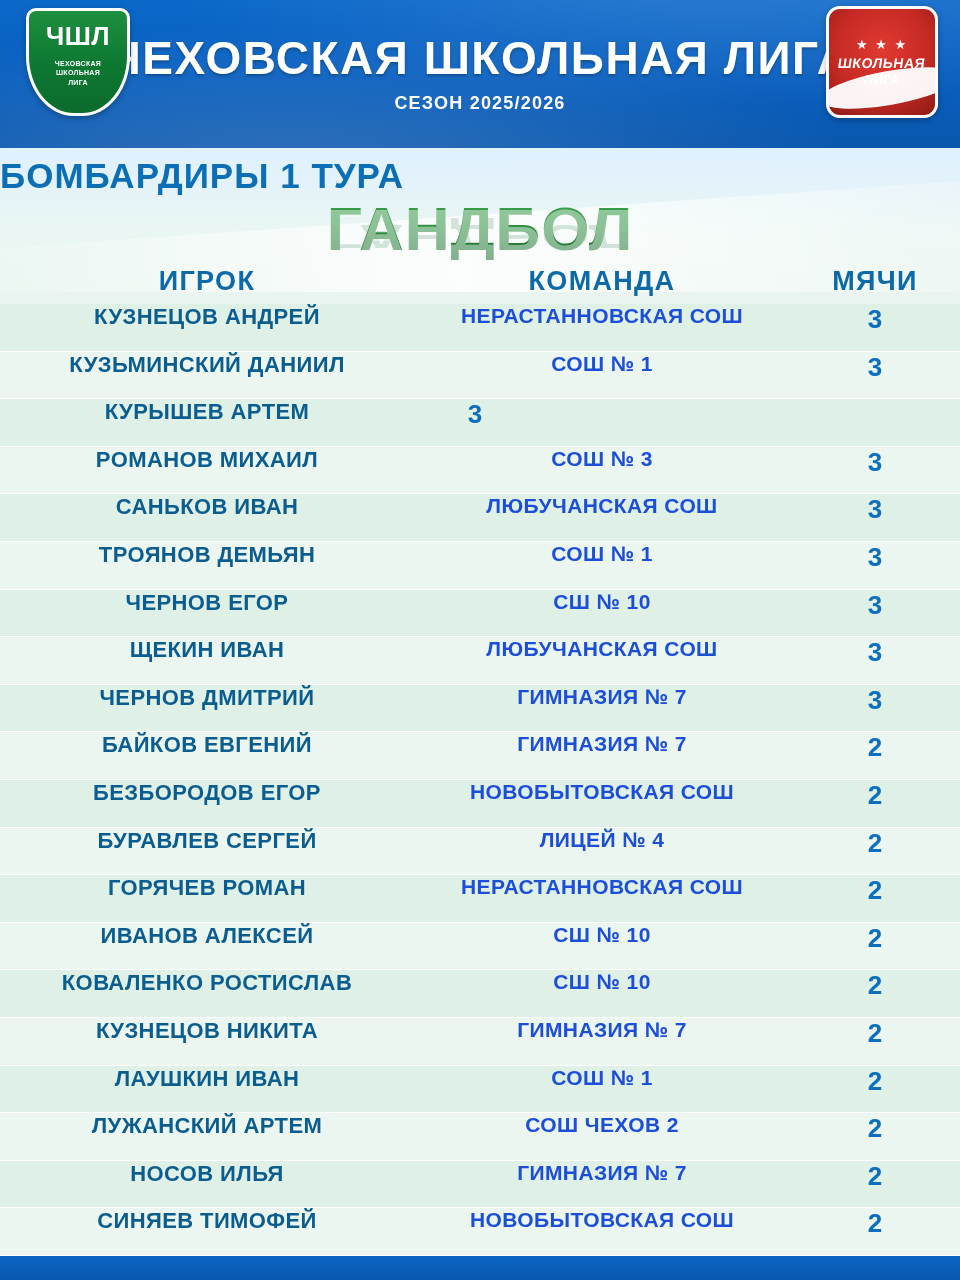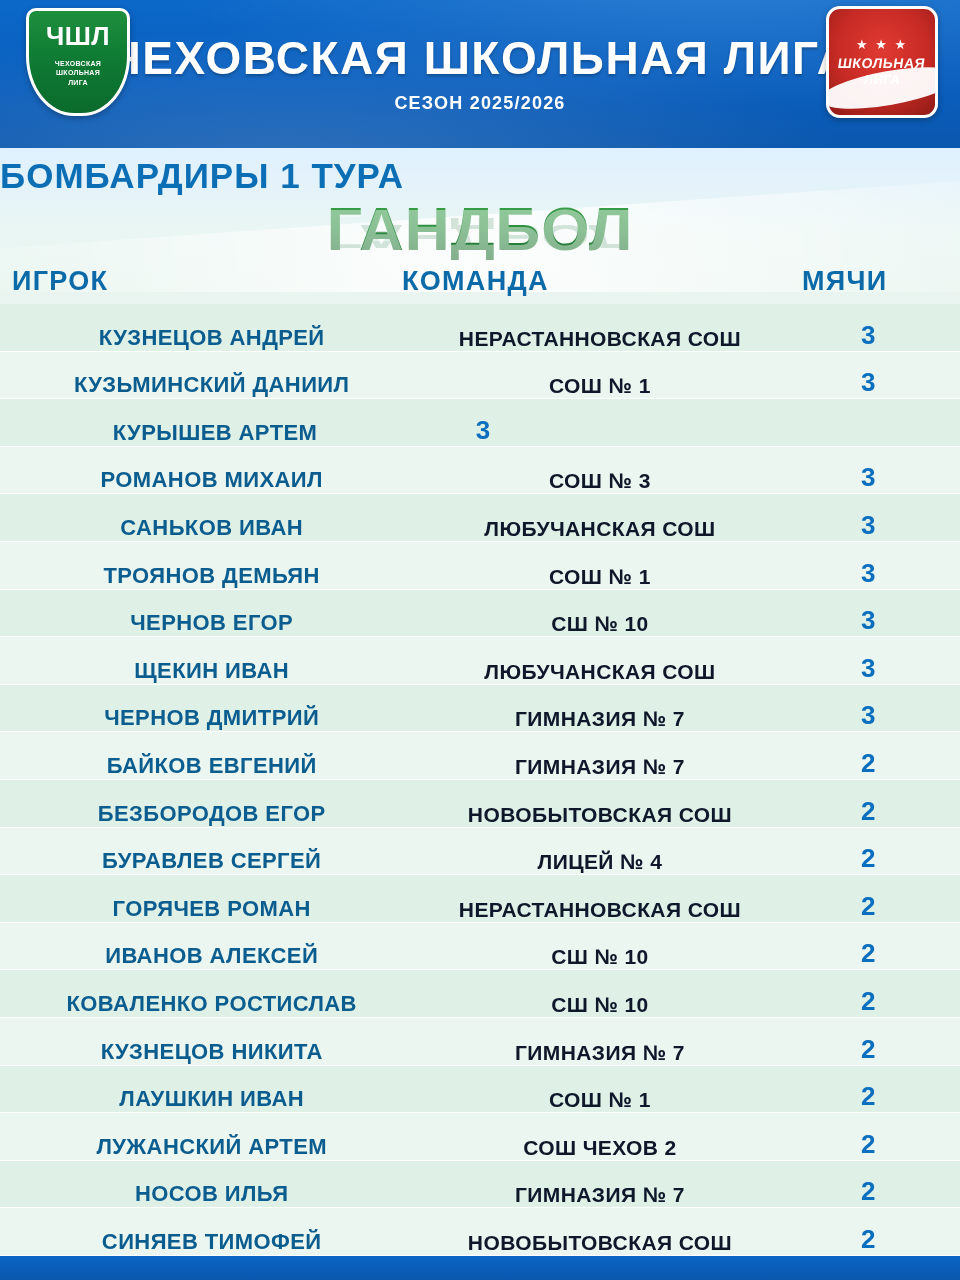--- a/index.html
+++ b/index.html
@@ -226,52 +226,52 @@
     display: flex;
     align-items: center;
     height: 46px;
     padding: 0 12px;
   }
   .thead .th {
     color: #0d6aa8;
     font-size: 27px;
     font-weight: bold;
     letter-spacing: 1.3px;
-    text-align: left;
+    text-align: center;
   }
   .col-player { width: 390px; }
   .col-team   { width: 400px; }
   .col-goals  { width: 146px; }
 
   .row {
     display: flex;
-    align-items: flex-end;
+    align-items: flex-start;
     height: 46.6px;
-    padding: 0 20px;
+    padding: 0 12px;
     border-bottom: 1px solid #ffffff;
   }
   .row.even { background: #dff0e7; }
   .row.odd  { background: #eaf6ef; }
 
   .cell {
     text-align: center;
     font-weight: bold;
     white-space: nowrap;
     overflow: hidden;
     text-overflow: ellipsis;
   }
   .cell.player {
     width: 390px;
     color: #0c5d8f;
     font-size: 22px;
     letter-spacing: 0.4px;
   }
   .cell.team {
     width: 400px;
-    color: #0f172a;
+    color: #1d4ed8;
     font-size: 21px;
     letter-spacing: 0.4px;
   }
   .cell.goals {
     width: 146px;
     color: #0b6fc0;
     font-size: 26px;
   }
 
   

